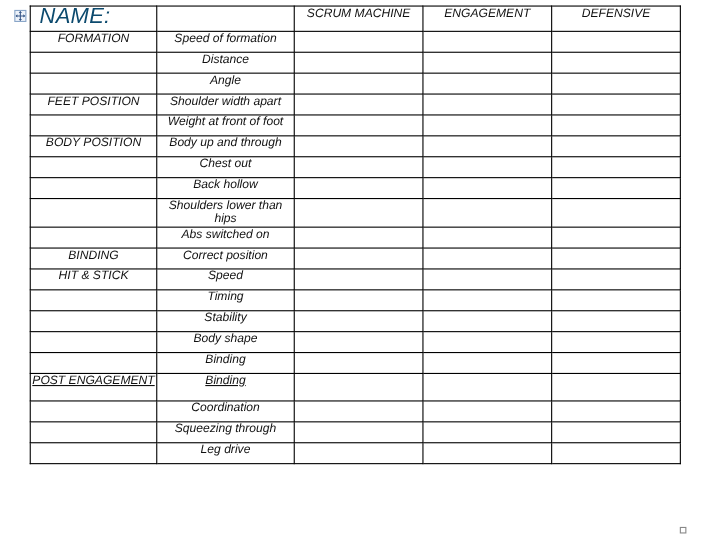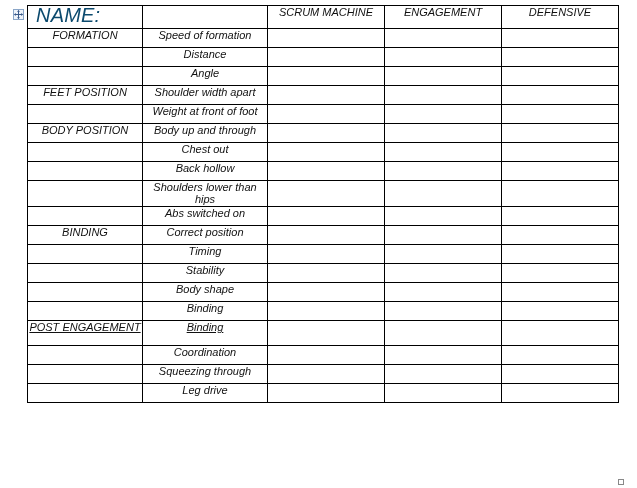--- a/index.html
+++ b/index.html
@@ -233,20 +233,37 @@
         </td>
         <td>
           <span class="txt"></span>
         </td>
         <td>
           <span class="txt"></span>
         </td>
       </tr>
       <tr class="r">
         <td>
+          <span class="txt">HIT &amp; STICK</span>
+        </td>
+        <td>
+          <span class="txt">Speed</span>
+        </td>
+        <td>
+          <span class="txt"></span>
+        </td>
+        <td>
+          <span class="txt"></span>
+        </td>
+        <td>
+          <span class="txt"></span>
+        </td>
+      </tr>
+      <tr class="r">
+        <td>
           <span class="txt"></span>
         </td>
         <td>
           <span class="txt">Timing</span>
         </td>
         <td>
           <span class="txt"></span>
         </td>
         <td>
           <span class="txt"></span>

